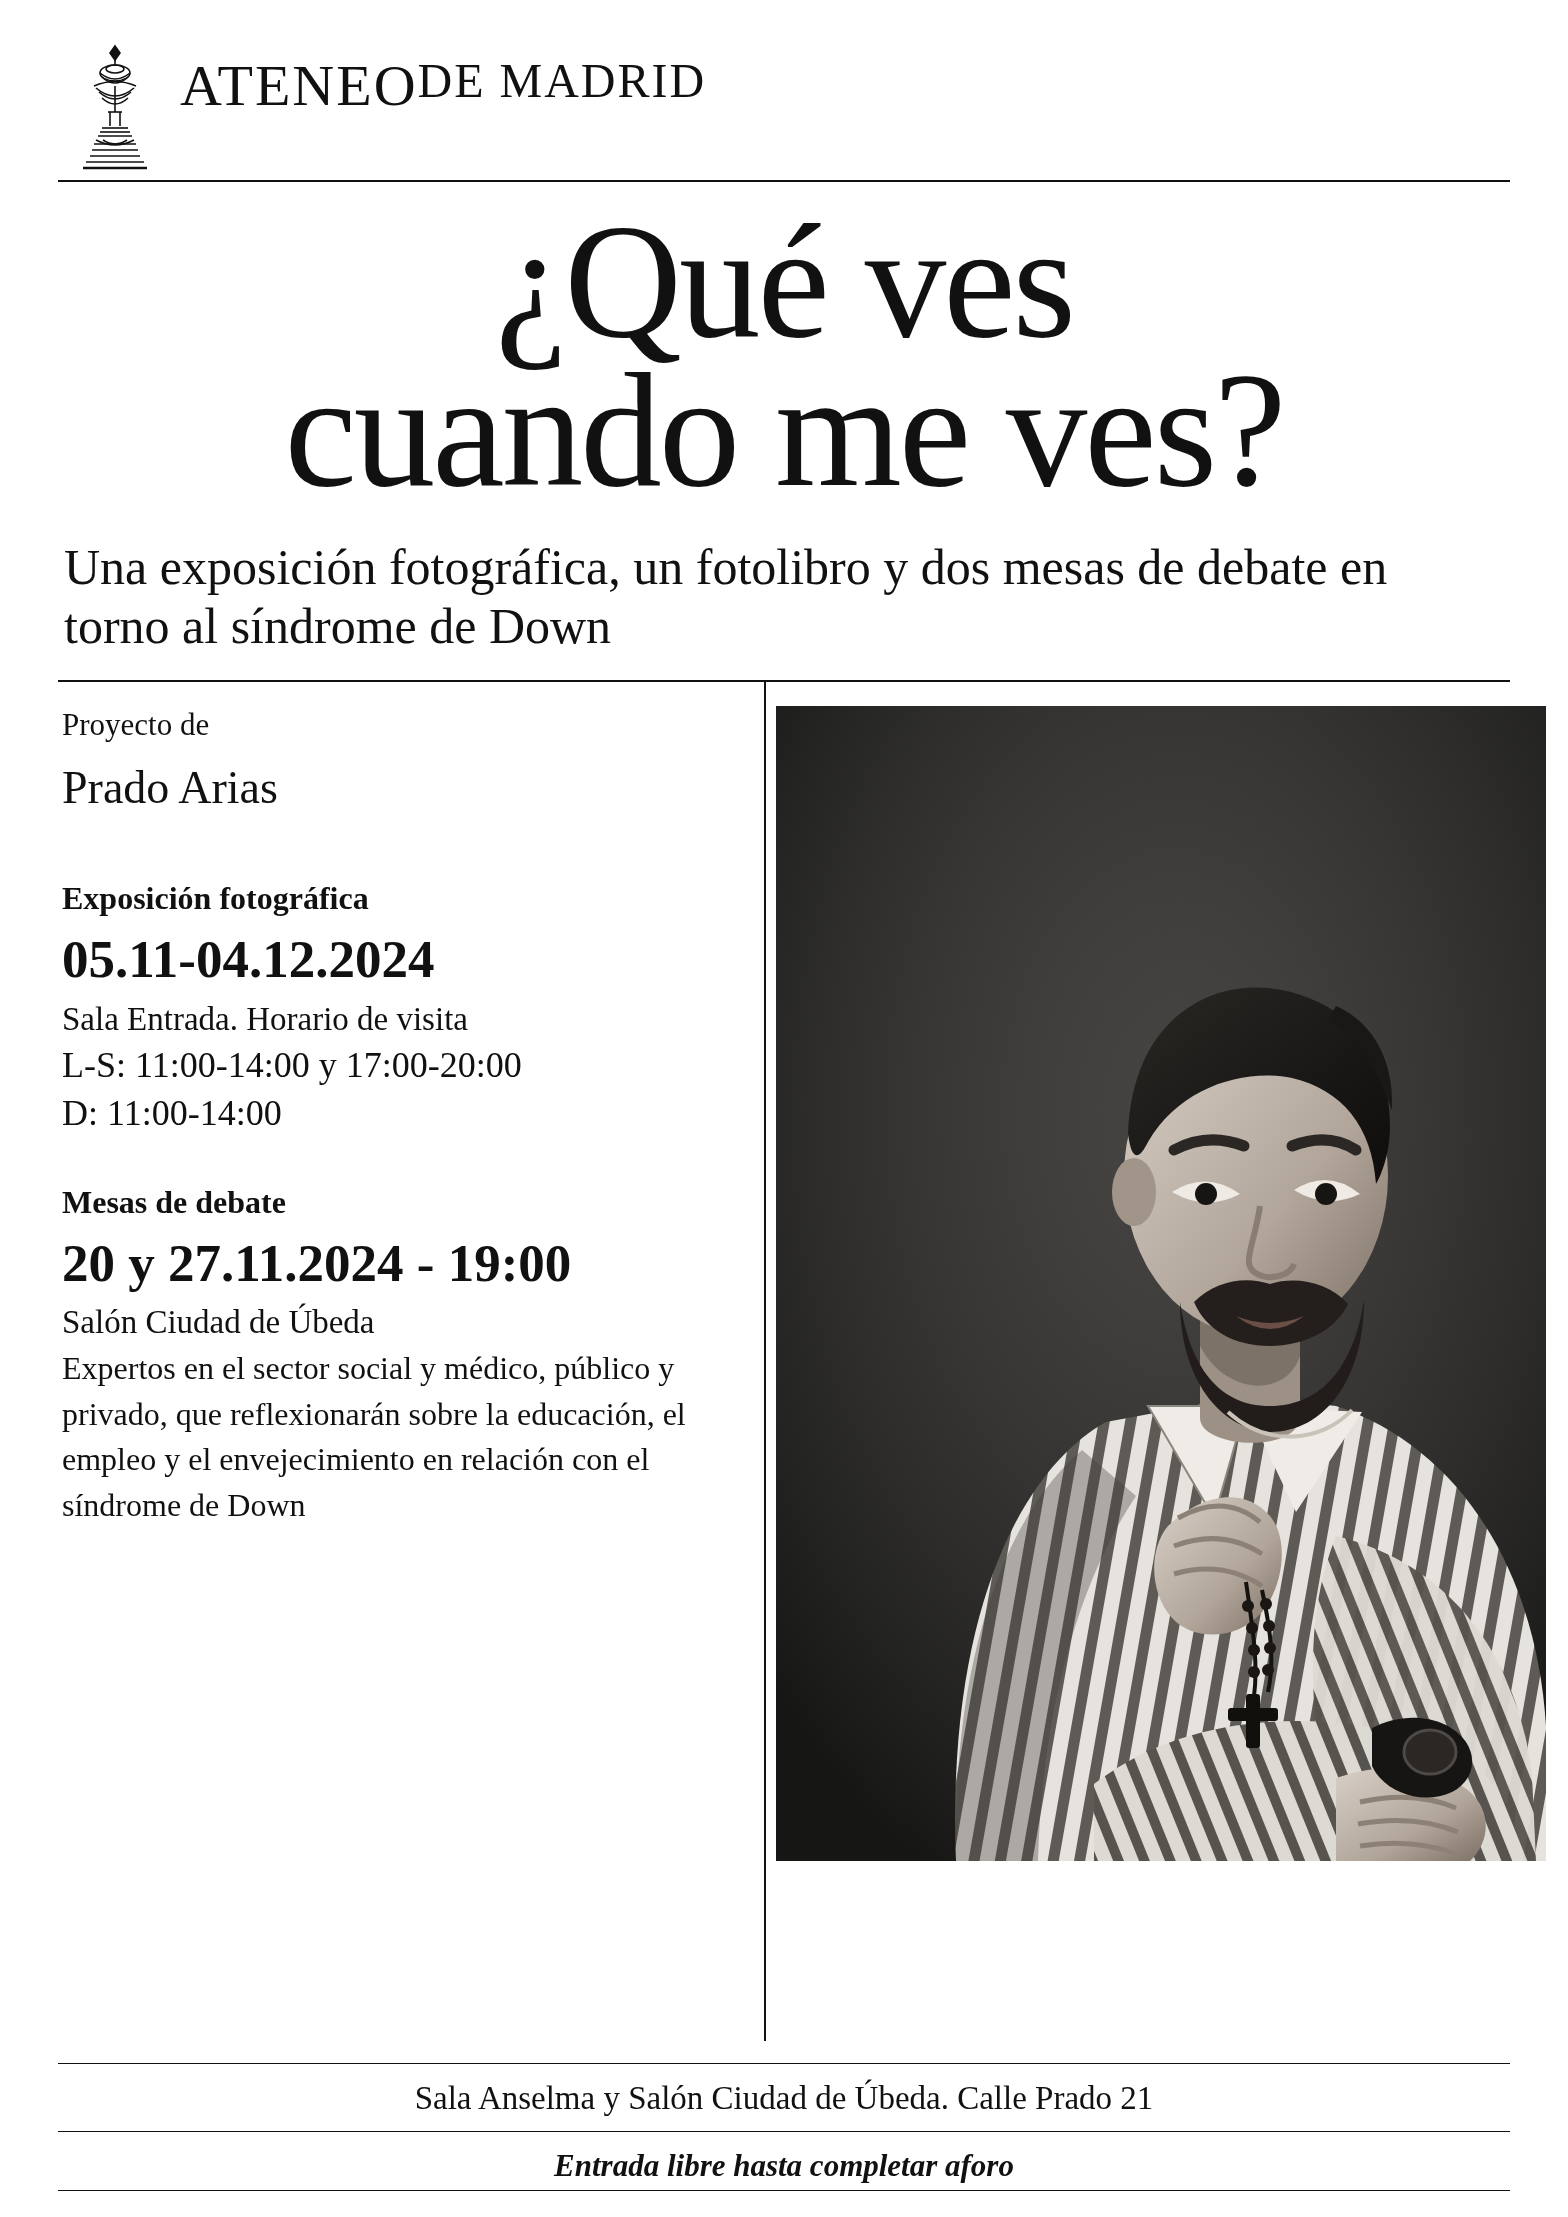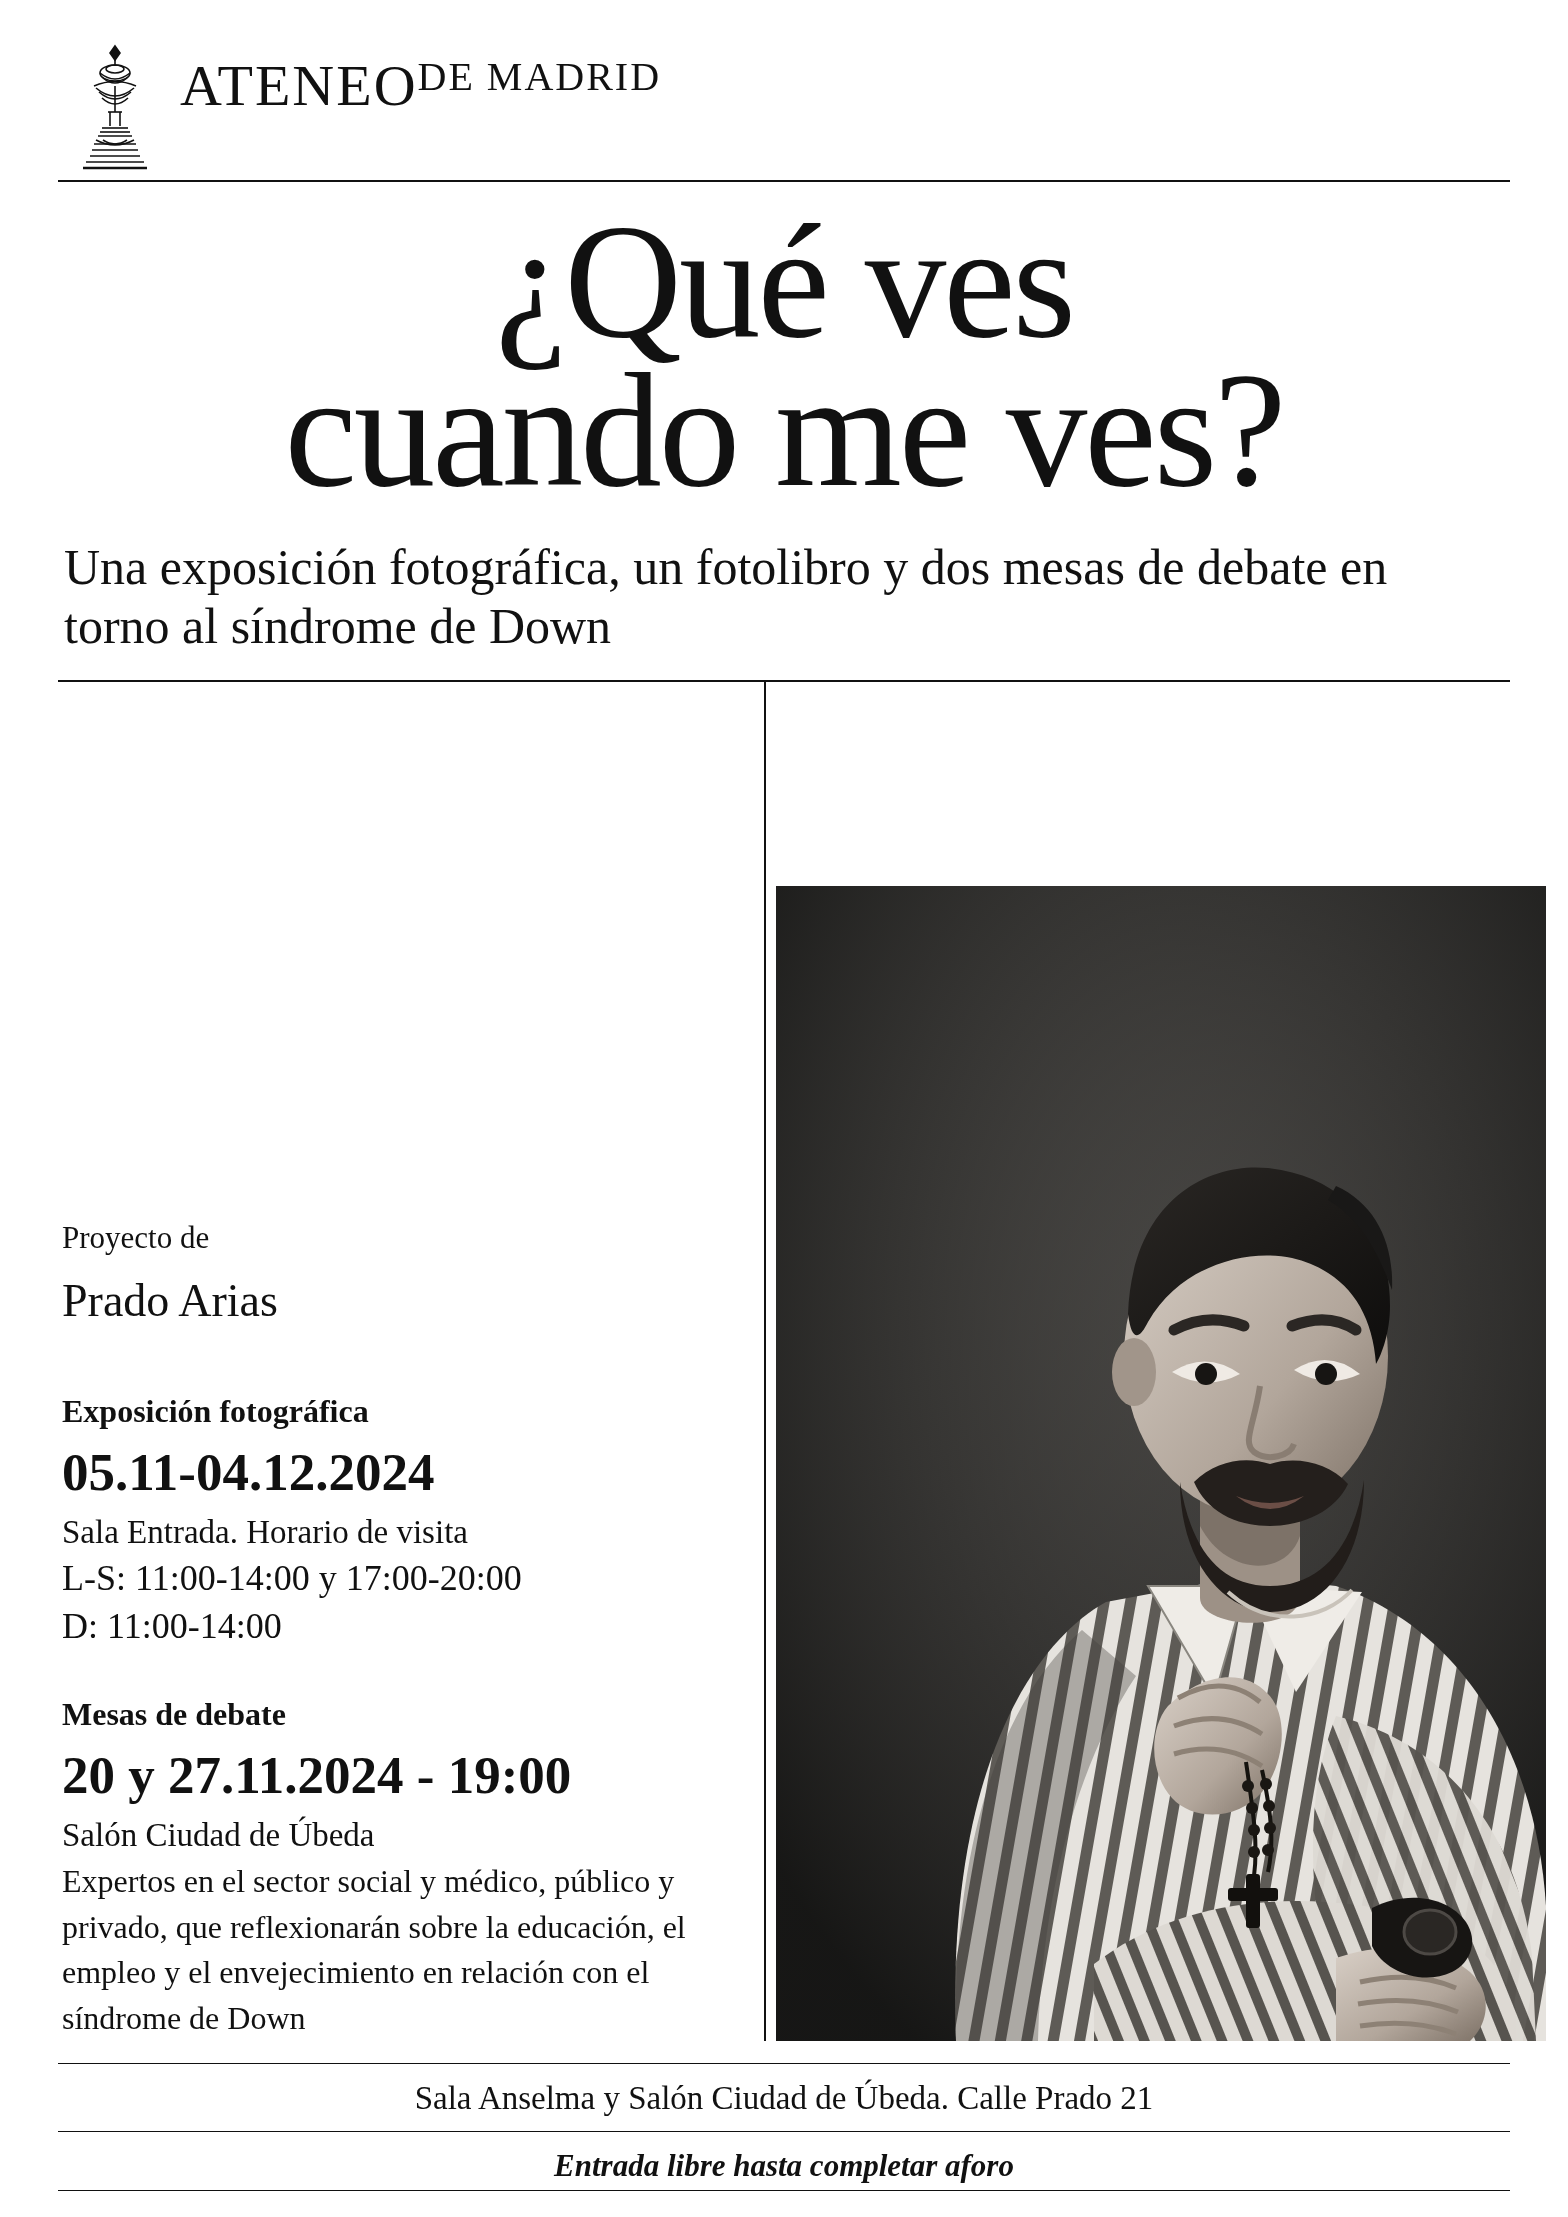--- a/index.html
+++ b/index.html
@@ -47,21 +47,21 @@
   }
   .brand-line {
     font-family: "Liberation Serif", serif;
     font-size: 58px;
     line-height: 0.95;
     letter-spacing: 2px;
     font-weight: 400;
     color: #111;
   }
   .brand-line.second {
-    font-size: 40px;
+    font-size: 48px;
   }
 
   .rule {
     border-top: 2px solid #111;
     width: 100%;
   }
   .rule.thin { border-top: 1.5px solid #111; }
 
   
   .title-block {
@@ -88,24 +88,23 @@
     margin-bottom: 18px;
     padding: 0 2px;
     color: #111;
   }
 
   
   .body-area {
     display: flex;
     flex: 1 1 auto;
     gap: 0;
-    padding-top: 16px;
+    padding-top: 24px;
     position: relative;
     min-height: 0;
-    align-items: flex-end;
   }
   .vdivider {
     position: absolute;
     left: 706px;
     top: 0;
     bottom: 0;
     width: 2px;
     background: #111;
   }
   .left-col {

